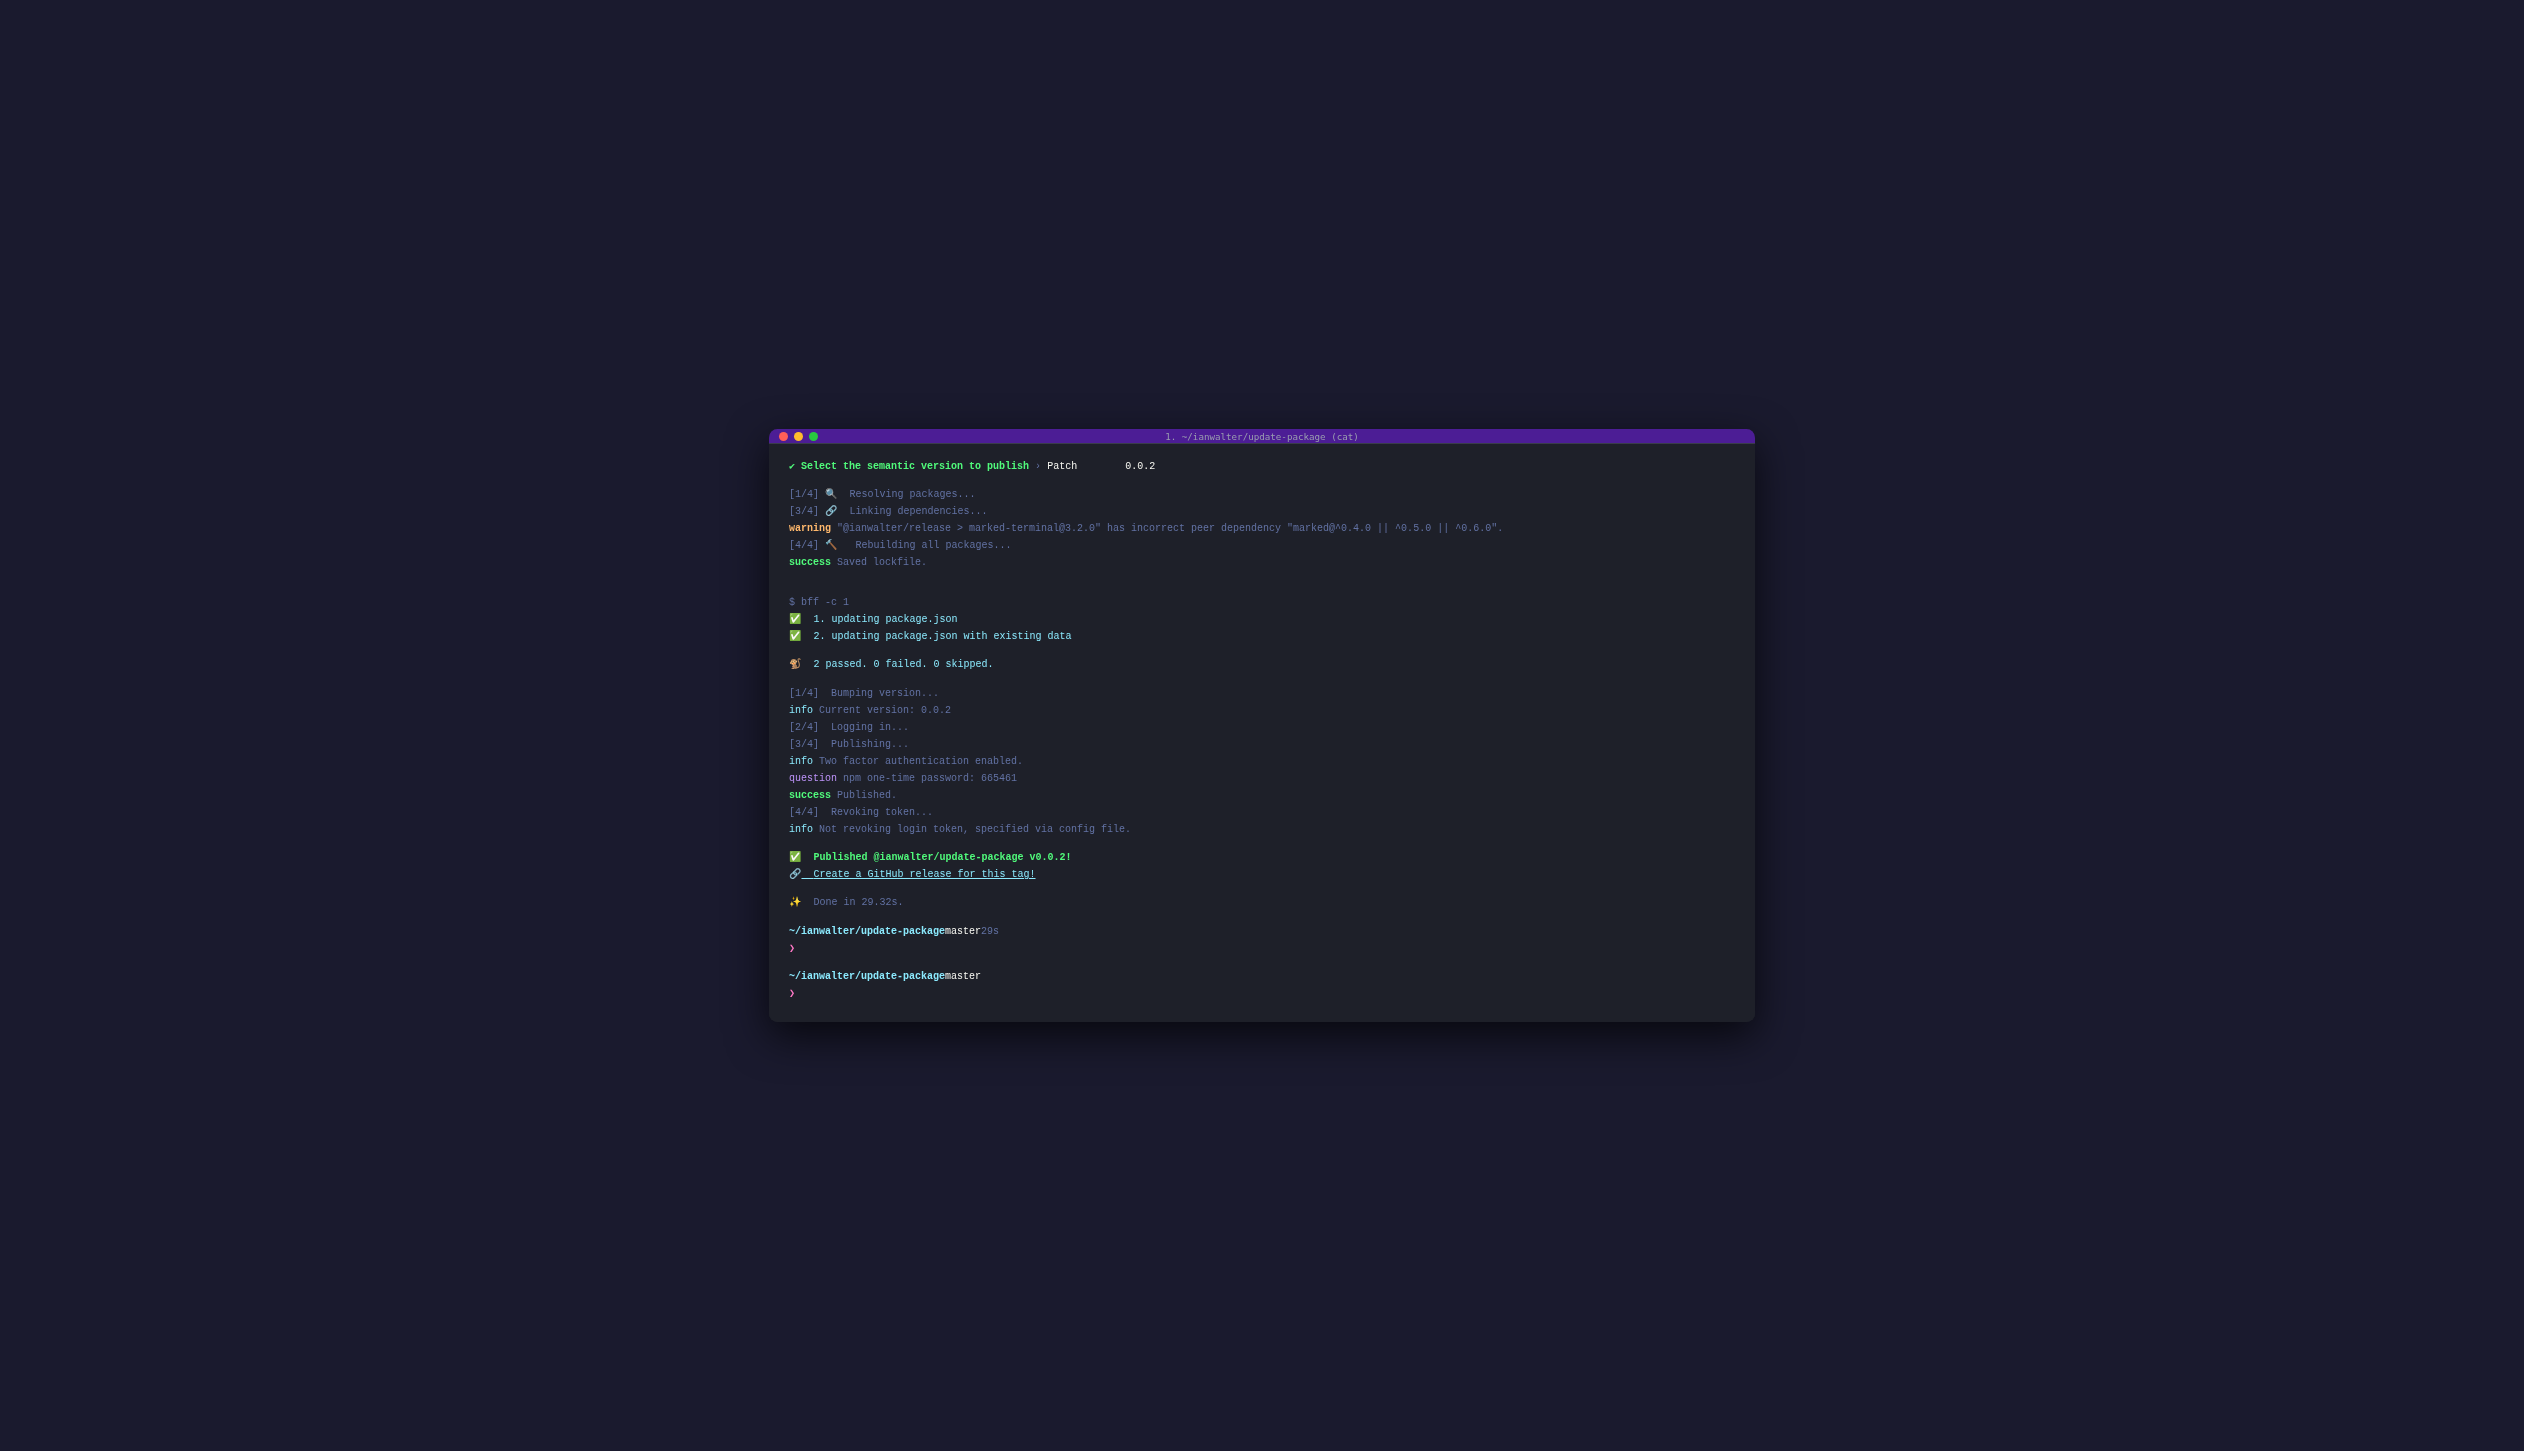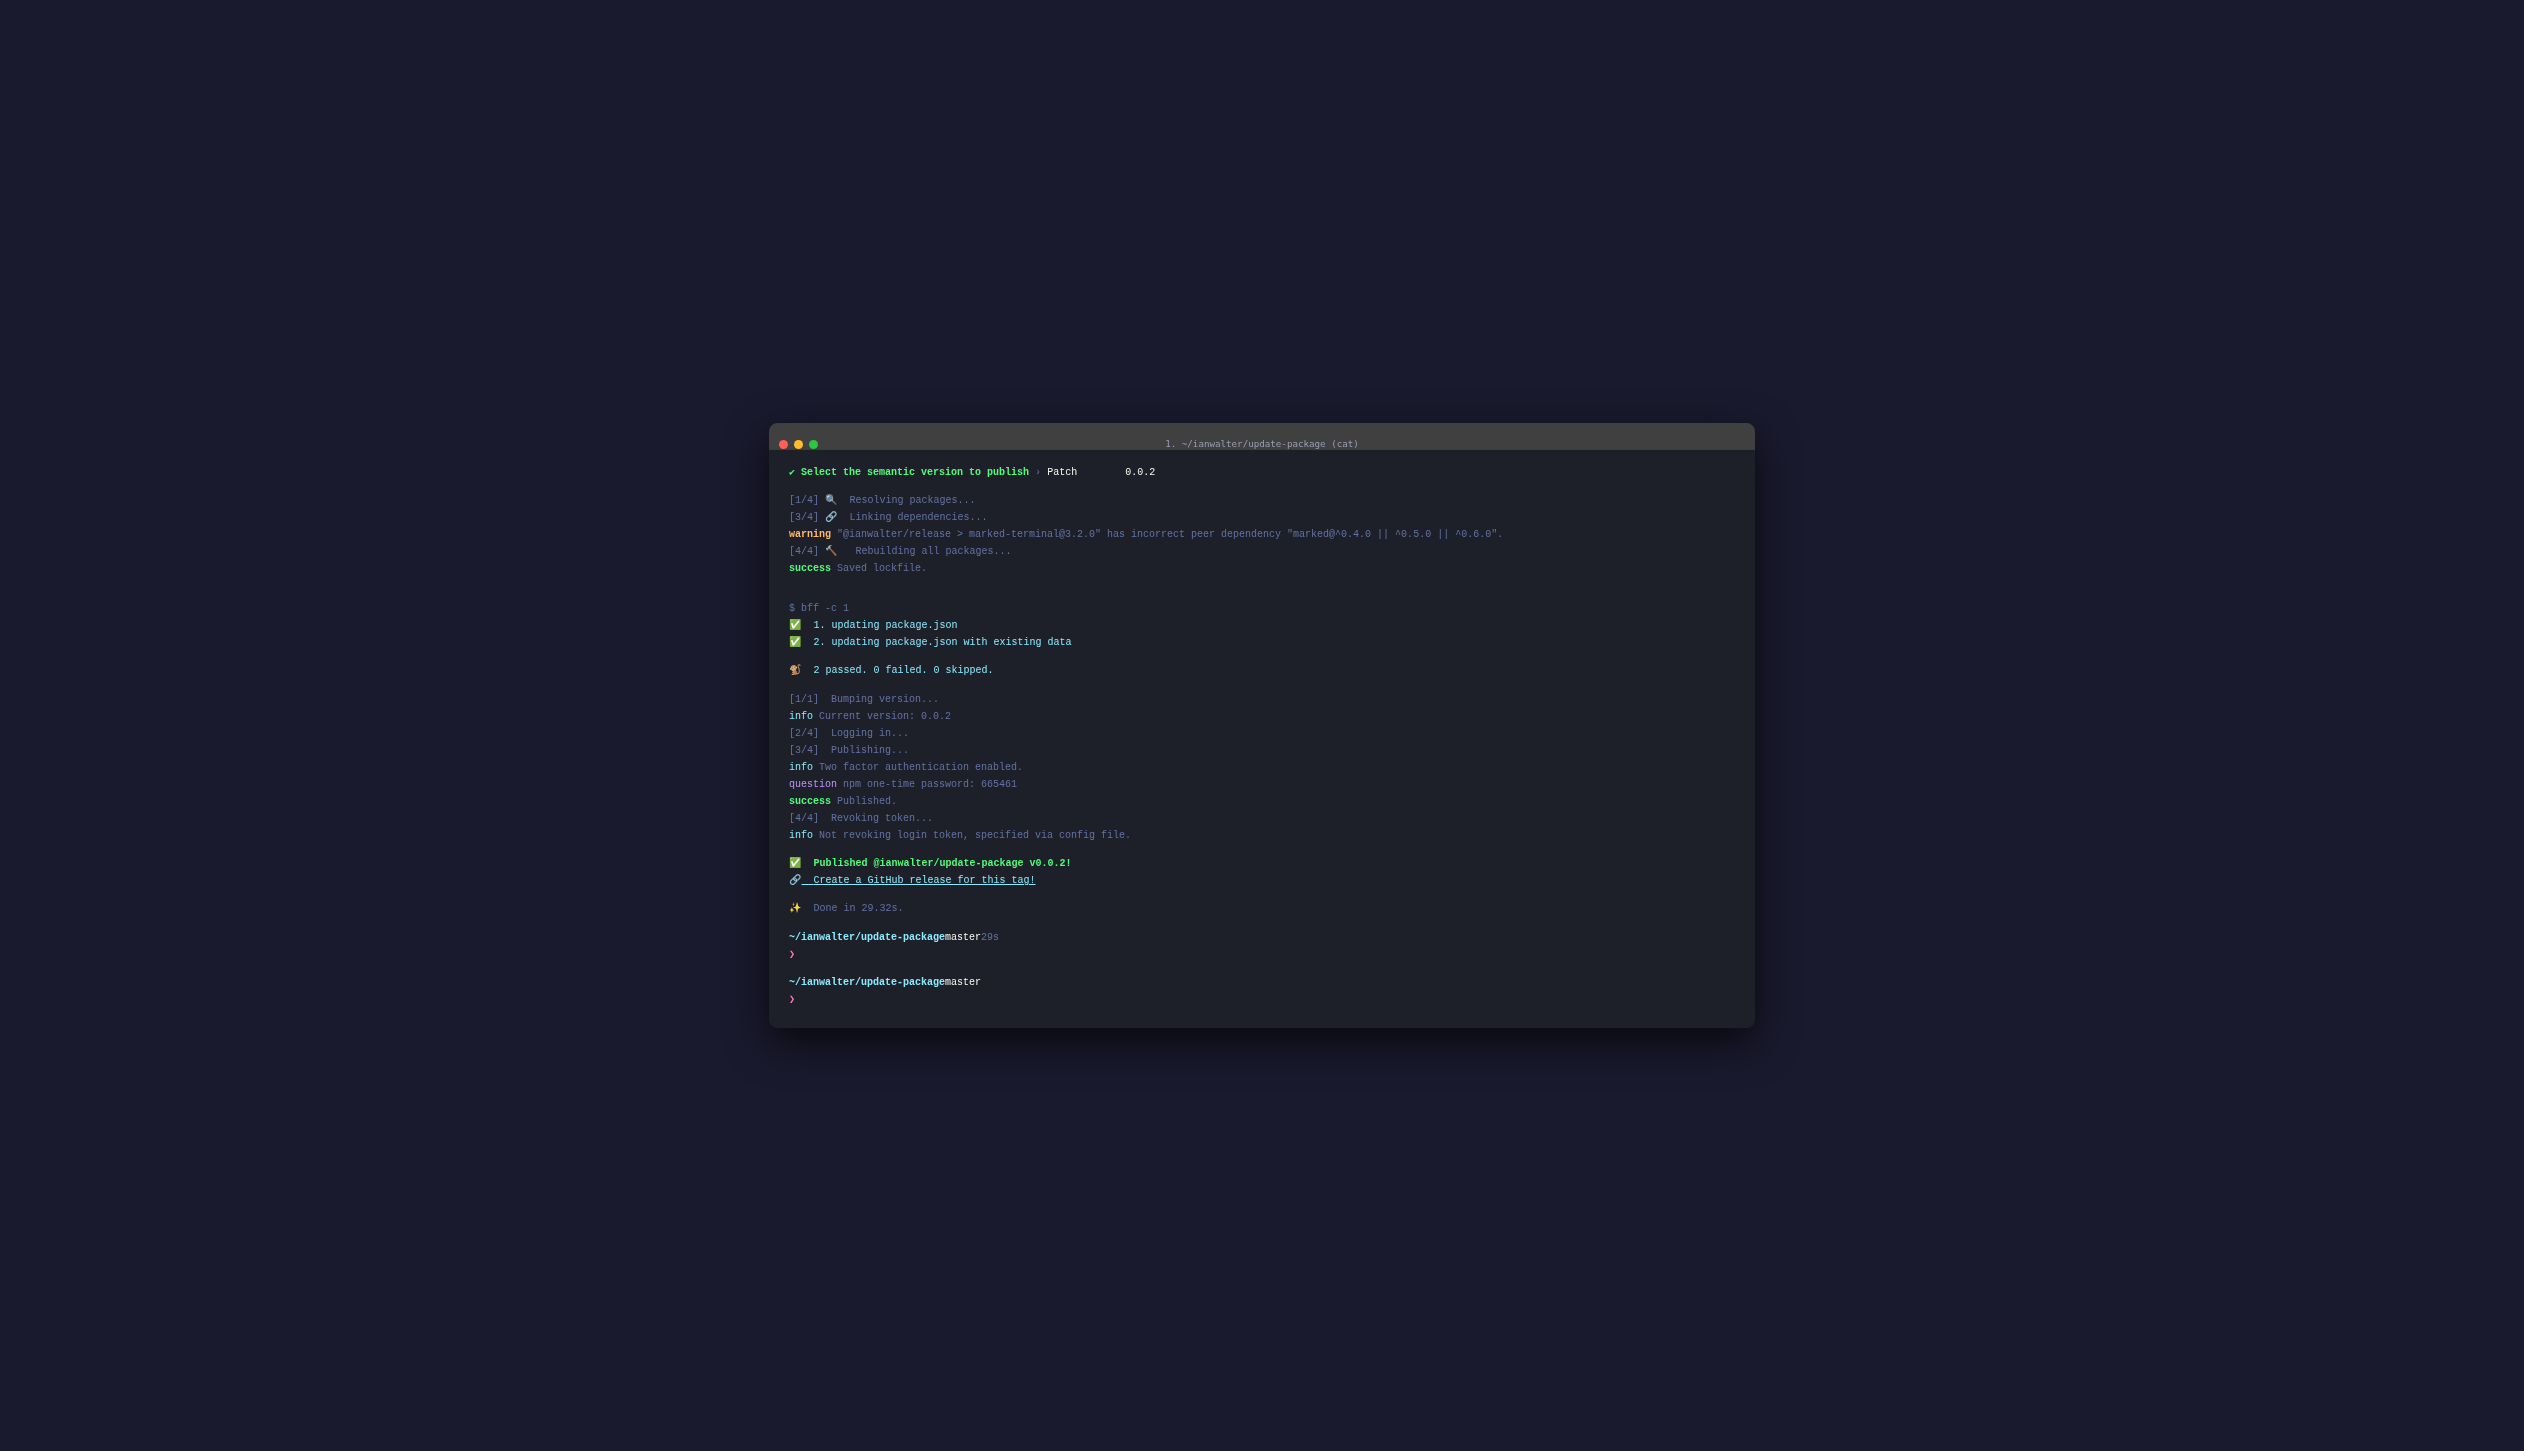--- a/index.html
+++ b/index.html
@@ -15,24 +15,24 @@
 
     .window {
       width: 986px;
       background: #1e2029;
       border-radius: 8.5px;
       overflow: hidden;
       box-shadow: 0 14px 42px rgba(0,0,0,0.7);
     }
 
     .titlebar {
-      background: #404040;
-      height: 27px;
-      display: flex;
-      align-items: flex-end;
+      background: #4c1d95;
+      height: 15px;
+      display: flex;
+      align-items: center;
       justify-content: center;
       position: relative;
       border-bottom: 0.7px solid #3a3c4a;
     }
 
     .traffic-lights {
       position: absolute;
       left: 10px;
       display: flex;
       gap: 5.6px;
@@ -166,21 +166,21 @@
     <div class="spacer"></div>
 
     <div class="line">
       <span>🐒</span>
       <span class="cyan-bold">  2 passed. 0 failed. 0 skipped.</span>
     </div>
 
     <div class="spacer"></div>
 
     <div class="line">
-      <span class="dim">[1/1]  Bumping version...</span>
+      <span class="dim">[1/4]  Bumping version...</span>
     </div>
     <div class="line">
       <span class="info-label">info</span>
       <span class="dim"> Current version: 0.0.2</span>
     </div>
     <div class="line">
       <span class="dim">[2/4]  Logging in...</span>
     </div>
     <div class="line">
       <span class="dim">[3/4]  Publishing...</span>

